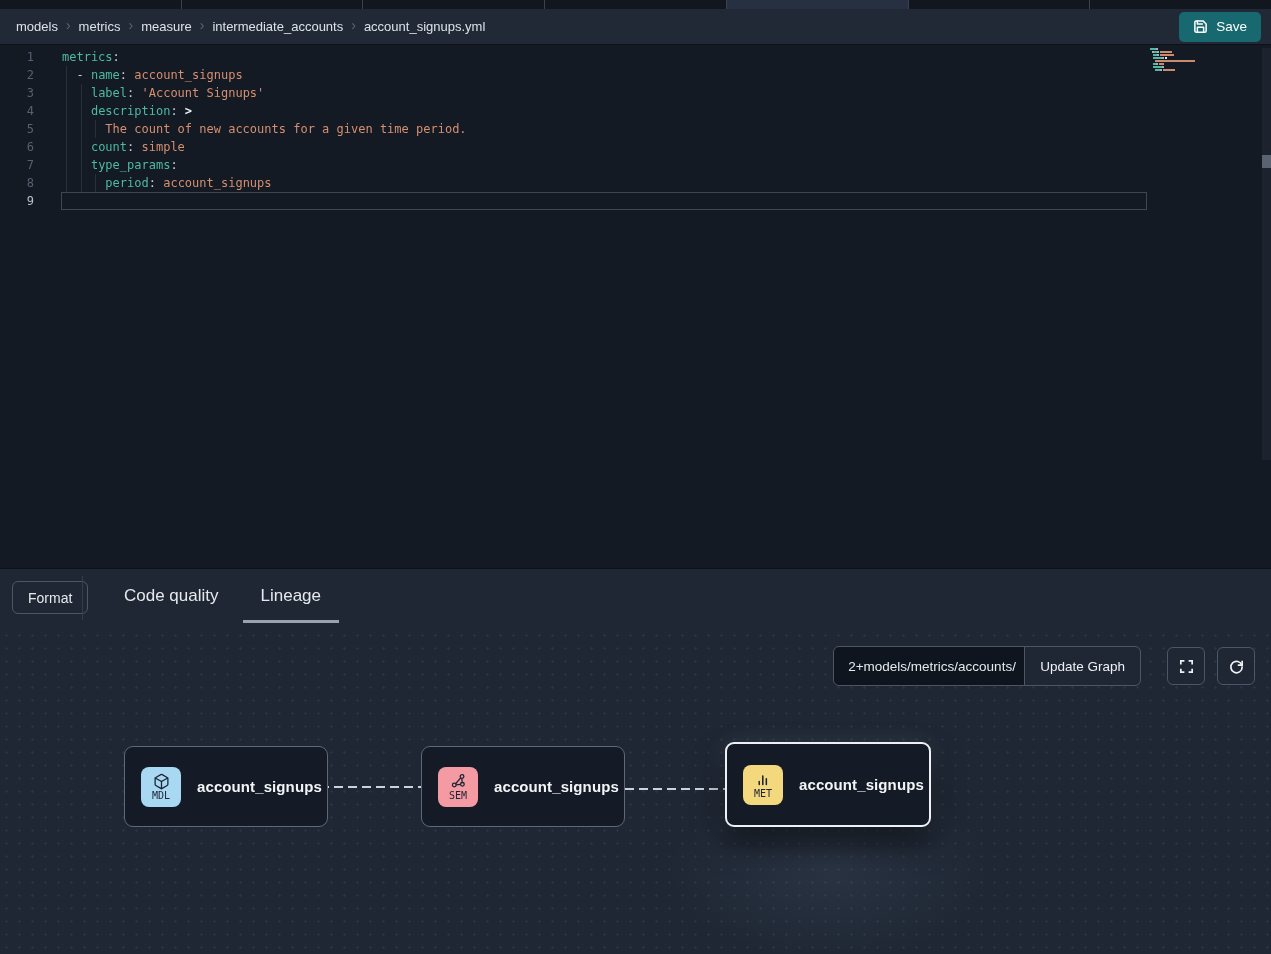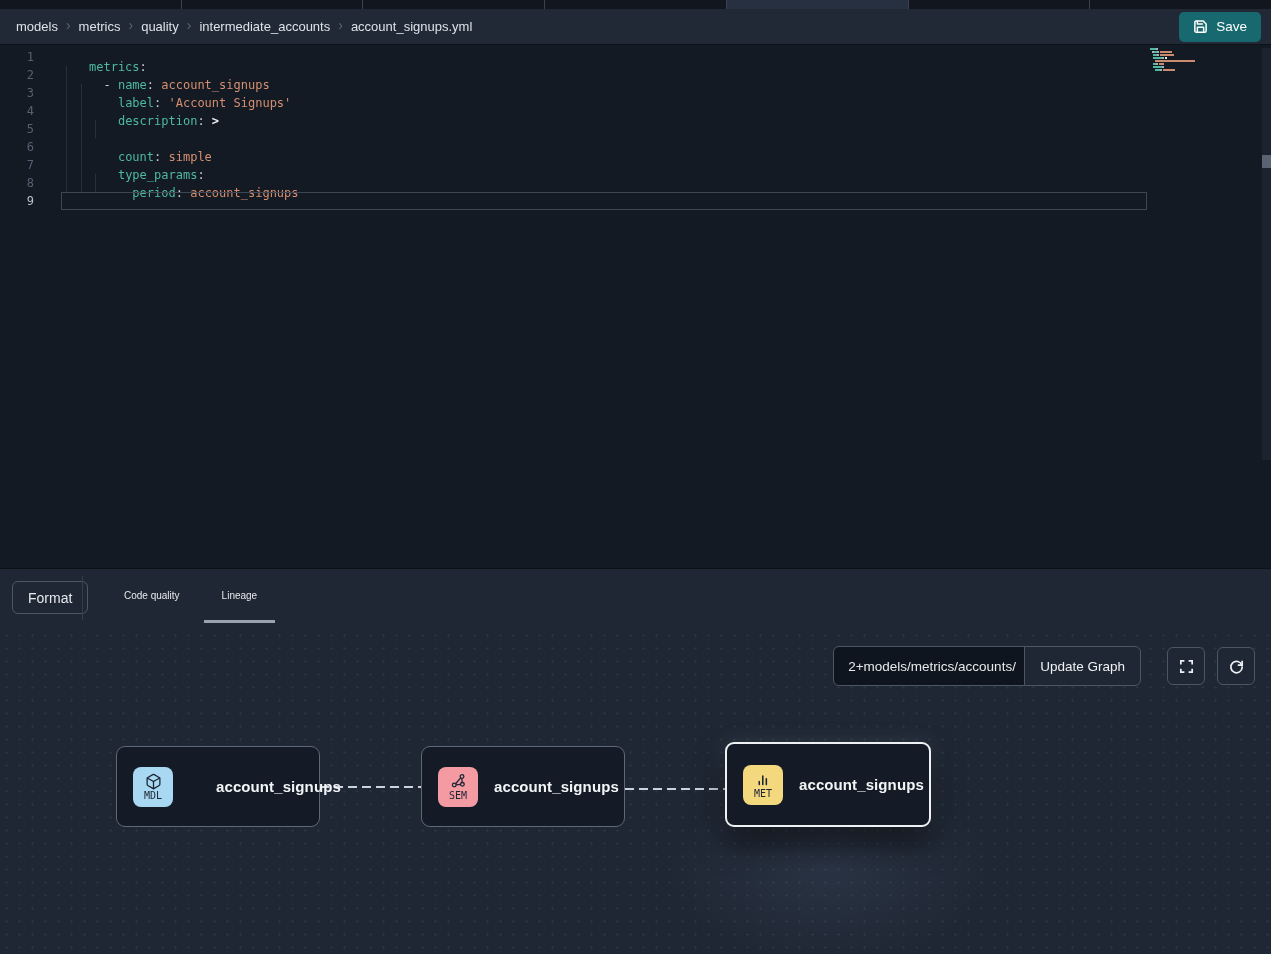--- a/index.html
+++ b/index.html
@@ -23,21 +23,21 @@
         border-radius:5px;background:#17696f;color:#fff;font-size:13.5px;
         font-family:"Liberation Sans",sans-serif;cursor:pointer;}
 
   
   .editor{position:absolute;left:0;top:45px;width:100%;height:523px;background:#131a24;
           font-family:"DejaVu Sans Mono",monospace;font-size:12px;}
   #lines{position:absolute;left:0;top:3px;width:100%;}
   .code-line{position:relative;height:18px;line-height:18px;white-space:pre;}
   .ln{position:absolute;left:0;top:0;width:34px;text-align:right;color:#566070;}
   .code-line.active .ln{color:#b9c1cd;}
-  .code{position:absolute;left:62px;top:10px;margin-left:27px;}
+  .code{position:absolute;left:62px;top:0;}
   .tk-key{color:#4fb8a3;}
   .tk-val{color:#d68f70;}
   .tk-punc{color:#c9ced6;}
   .tk-bold{color:#eef1f4;font-weight:bold;}
   .code-line.active::after{content:'';position:absolute;left:61px;right:124px;top:0;bottom:0;
           border:1px solid #3e4654;}
   .guide{position:absolute;width:1px;background:#28303d;}
 
   .minimap{position:absolute;left:1150px;top:3px;width:100px;}
   .mm-row{height:2px;margin-bottom:1px;white-space:nowrap;font-size:0;}
@@ -48,21 +48,21 @@
 
   
   .panel{position:absolute;left:0;top:568px;width:100%;height:386px;background:#1f2734;
          border-top:1px solid #0d1118;box-sizing:border-box;}
   .panel-header{position:relative;height:57px;}
   .format{position:absolute;left:12px;top:12px;height:33px;padding:0 15px;background:transparent;
           border:1px solid #4d5664;border-radius:6px;color:#e6e9ec;font-size:14px;
           font-family:"Liberation Sans",sans-serif;cursor:pointer;}
   .vdiv{position:absolute;left:82px;top:7px;width:1px;height:44px;background:#353d4a;}
   .tabs{position:absolute;left:103px;top:0;height:57px;display:flex;}
-  .tab{height:54px;line-height:54px;padding:0 18px;margin:0 3px;font-size:10px;color:#e6e9ec;
+  .tab{height:54px;line-height:54px;padding:0 18px;margin:0 3px;font-size:17px;color:#e6e9ec;
        border-bottom:3px solid transparent;cursor:pointer;background:none;border-top:none;
        border-left:none;border-right:none;font-family:"Liberation Sans",sans-serif;}
   .tab.active{border-bottom-color:#9aa2ad;}
 
   .canvas{position:absolute;left:0;top:60px;right:0;bottom:0;
           background-image:radial-gradient(circle,#2a3342 1px,transparent 1.2px);
           background-size:13px 13px;}
 
   .controls{position:absolute;right:16px;top:17px;display:flex;align-items:center;z-index:5;}
   .selgroup{display:flex;margin-right:26px;}
@@ -106,21 +106,21 @@
       <div class="file-tab"></div>
       <div class="file-tab"></div>
     </div>
 
   <div class="crumbbar">
     <div class="breadcrumb" id="breadcrumb">
         <span class="bc-item">models</span>
         <span class="bc-sep">›</span>
         <span class="bc-item">metrics</span>
         <span class="bc-sep">›</span>
-        <span class="bc-item">quality</span>
+        <span class="bc-item">measure</span>
         <span class="bc-sep">›</span>
         <span class="bc-item">intermediate_accounts</span>
         <span class="bc-sep">›</span>
         <span class="bc-item">account_signups.yml</span>
       </div>
     <button class="save">
       <span style="display:flex;">
         <svg width="15" height="15" viewBox="0 0 24 24" fill="none" stroke="#ffffff" stroke-width="2.4" stroke-linecap="round" stroke-linejoin="round">
           <path d="M19 21H5a2 2 0 0 1-2-2V5a2 2 0 0 1 2-2h11l5 5v11a2 2 0 0 1-2 2z"></path>
           <polyline points="17 21 17 13 7 13 7 21"></polyline>
@@ -130,21 +130,21 @@
       <span>Save</span>
     </button>
   </div>
 
   <div class="editor">
     <div id="lines">
         <div class="code-line"><span class="ln">1</span><span class="code"><span class="tk-key">metrics</span><span class="tk-punc">:</span></span></div>
         <div class="code-line"><span class="ln">2</span><span class="code"><span class="tk-punc">  - </span><span class="tk-key">name</span><span class="tk-punc">:</span><span class="tk-val"> account_signups</span></span></div>
         <div class="code-line"><span class="ln">3</span><span class="code"><span class="tk-punc">    </span><span class="tk-key">label</span><span class="tk-punc">:</span><span class="tk-val"> 'Account Signups'</span></span></div>
         <div class="code-line"><span class="ln">4</span><span class="code"><span class="tk-punc">    </span><span class="tk-key">description</span><span class="tk-punc">:</span><span class="tk-bold"> &gt;</span></span></div>
-        <div class="code-line"><span class="ln">5</span></div>
+        <div class="code-line"><span class="ln">5</span><span class="code"><span class="tk-val">      The count of new accounts for a given time period.</span></span></div>
         <div class="code-line"><span class="ln">6</span><span class="code"><span class="tk-punc">    </span><span class="tk-key">count</span><span class="tk-punc">:</span><span class="tk-val"> simple</span></span></div>
         <div class="code-line"><span class="ln">7</span><span class="code"><span class="tk-punc">    </span><span class="tk-key">type_params</span><span class="tk-punc">:</span></span></div>
         <div class="code-line"><span class="ln">8</span><span class="code"><span class="tk-punc">      </span><span class="tk-key">period</span><span class="tk-punc">:</span><span class="tk-val"> account_signups</span></span></div>
         <div class="code-line active"><span class="ln">9</span><span class="code"></span></div>
       </div>
     <div class="guide" style="left:66px;top:21px;height:126px;"></div>
     <div class="guide" style="left:81px;top:39px;height:108px;"></div>
     <div class="guide" style="left:95px;top:75px;height:18px;"></div>
     <div class="guide" style="left:95px;top:129px;height:18px;"></div>
     <div class="minimap" id="minimap">
@@ -171,21 +171,21 @@
           <button class="tab">Code quality</button>
           <button class="tab active">Lineage</button>
         </div>
     </div>
 
     <div class="canvas">
       <div class="glowpad"></div>
       <div class="edge" style="left:320px;top:157px;width:101px;"></div>
       <div class="edge" style="left:625px;top:159px;width:102px;"></div>
       <div id="nodes">
-          <div class="node" style="left: 116px; top: 117px; gap: 27px;">
+          <div class="node" style="left: 124px; top: 117px;">
             <div class="badge" style="background: rgb(169, 217, 242);">
               <span>
                 <svg width="17" height="17" viewBox="0 0 24 24" fill="none" stroke="#1c2433" stroke-width="1.8" stroke-linecap="round" stroke-linejoin="round">
                   <path d="M21 16V8a2 2 0 0 0-1-1.73l-7-4a2 2 0 0 0-2 0l-7 4A2 2 0 0 0 3 8v8a2 2 0 0 0 1 1.73l7 4a2 2 0 0 0 2 0l7-4A2 2 0 0 0 21 16z"></path>
                   <polyline points="3.27 6.96 12 12.01 20.73 6.96"></polyline>
                   <line x1="12" y1="22.08" x2="12" y2="12"></line>
                 </svg>
               </span>
               <span class="btext">MDL</span>
             </div>

